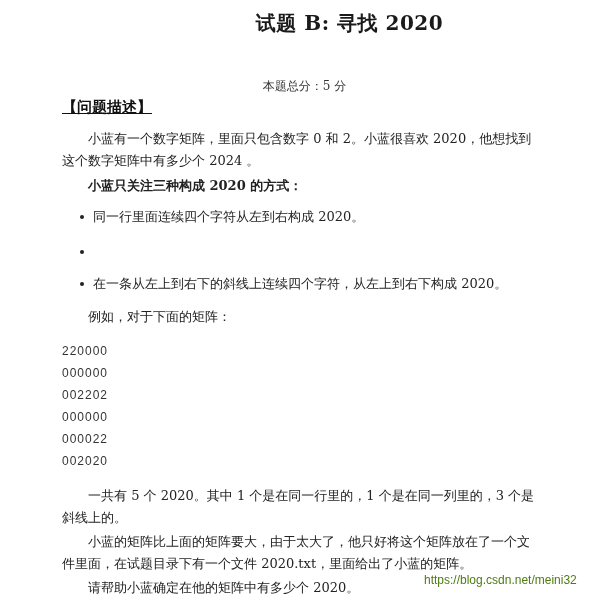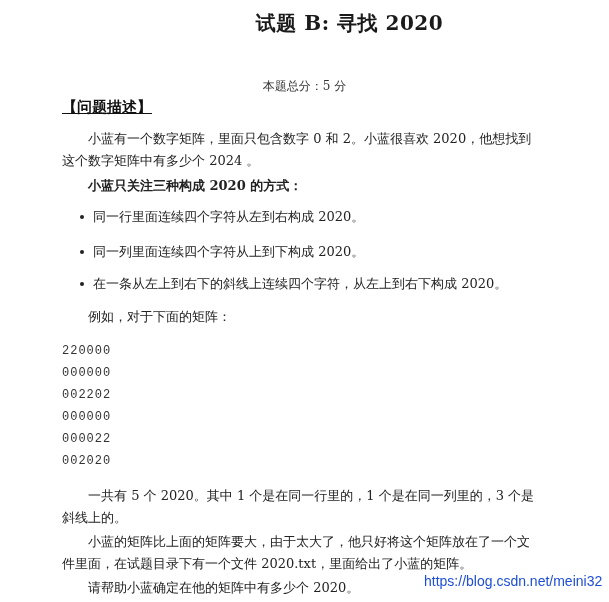--- a/index.html
+++ b/index.html
@@ -70,56 +70,56 @@
       background: #222;
       border-radius: 50%;
       vertical-align: middle;
       margin-right: 9px;
       margin-top: -2px;
     }
     .matrix {
       position: absolute;
       top: 340px;
       left: 62px;
-      font-family: Liberation Mono, monospace;
+      font-family: Liberation Sans, sans-serif;
       font-size: 12px;
       line-height: 22px;
       letter-spacing: 1px;
       color: #333;
     }
     .matrix-row {
       display: block;
     }
     .watermark {
       position: absolute;
       top: 573px;
       left: 424px;
       font-family: "Liberation Sans", "DejaVu Sans", sans-serif;
-      font-size: 14px;
-      color: #1d4ed8;
+      font-size: 12px;
+      color: #4d7c0f;
       white-space: nowrap;
     }
   </style>
 </head>
 <body>
 
 <div class="title">试题 B: 寻找 2020</div>
 <div class="subtitle">本题总分：5 分</div>
 
 <div class="section-heading">【问题描述】</div>
 
 <div class="para" style="top:128px;">小蓝有一个数字矩阵，里面只包含数字 0 和 2。小蓝很喜欢 2020，他想找到这个数字矩阵中有多少个 2024 。</div>
 <div class="para" style="top:175px;font-weight:bold;">小蓝只关注三种构成 2020 的方式：</div>
 
 <div>
   <div class="bullet" style="top:207px;">
     <span class="dot"></span><span>同一行里面连续四个字符从左到右构成 2020。</span>
   </div>
   <div class="bullet" style="top:242px;">
-    <span class="dot"></span><span>同一列里面连续四个字符从上到下构成 2020。</span>
+    <span class="dot"></span>
   </div>
   <div class="bullet" style="top:274px;">
     <span class="dot"></span><span>在一条从左上到右下的斜线上连续四个字符，从左上到右下构成 2020。</span>
   </div>
 </div>
 
 <div class="para" style="top:306px;">例如，对于下面的矩阵：</div>
 
 <div class="matrix">
   <span class="matrix-row">220000</span>

